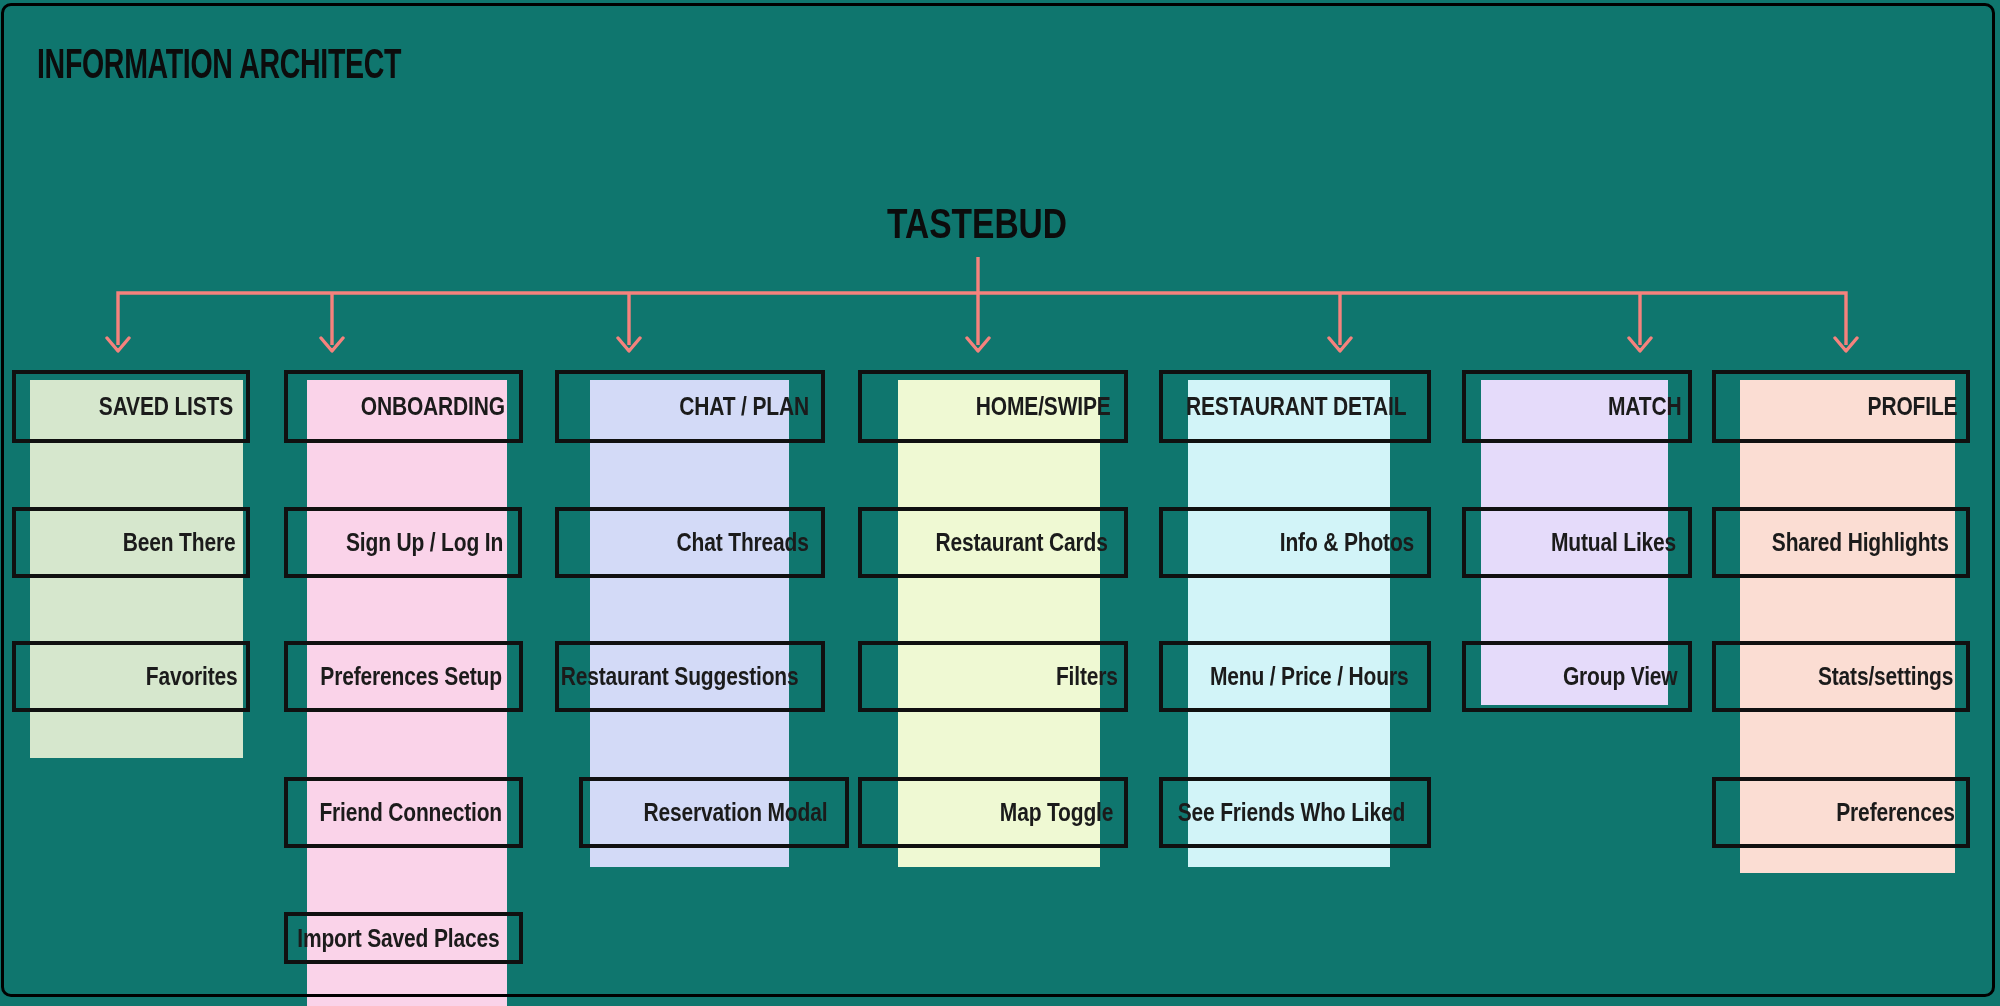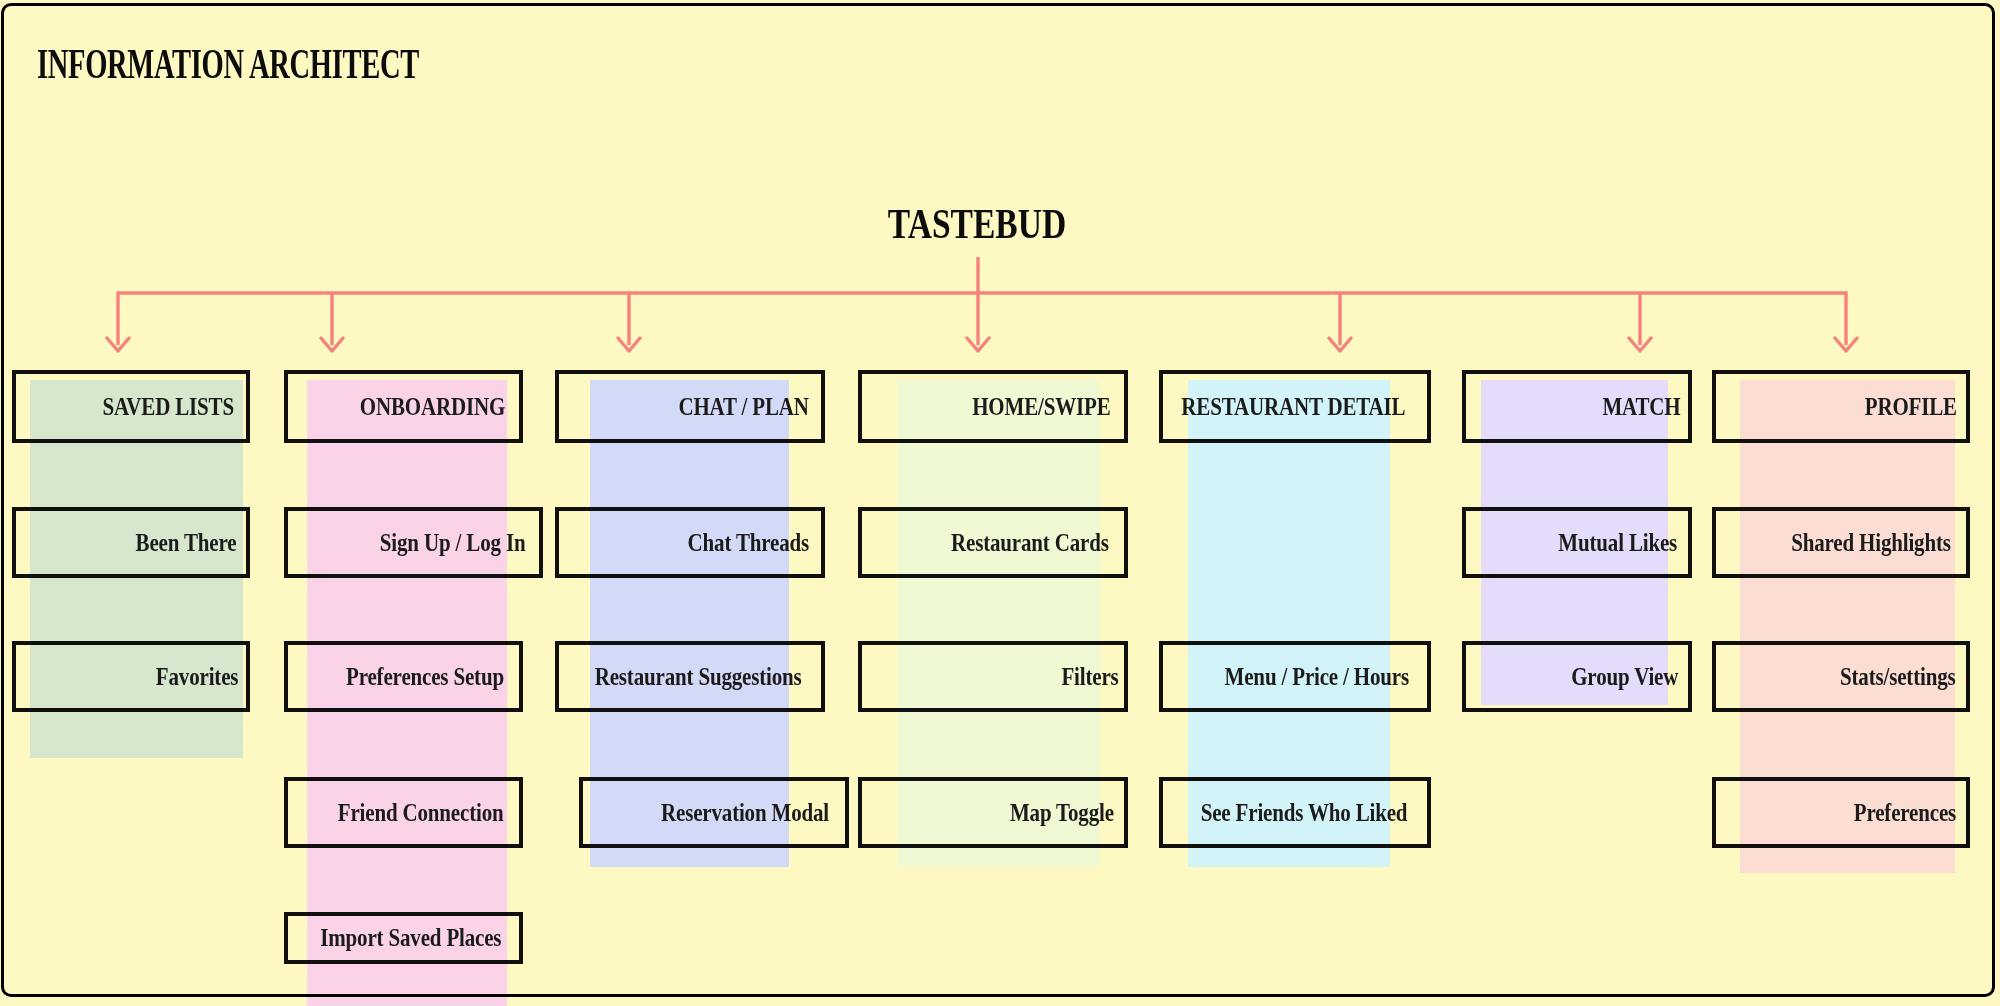--- a/index.html
+++ b/index.html
@@ -1,21 +1,21 @@
 <!DOCTYPE html>
 <html><head>
 <meta charset="utf-8">
 <style>
   html,body{margin:0;padding:0;background:#ffffff;}
   #canvas{
     position:relative;
     width:2000px;height:1006px;
-    background:#fef9c3;
+    background:#0f766e;
     overflow:hidden;
-    font-family:Liberation Serif, serif;
+    font-family:Liberation Sans, sans-serif;
   }
   .frame{
     position:absolute;left:1px;top:3px;width:1994px;height:994px;
     border:3px solid #000000;border-radius:10px;
     z-index:6;pointer-events:none;box-sizing:border-box;
   }
   .page-title{
     position:absolute;left:37px;top:40px;
     font-size:42px;font-weight:700;color:#0c0c0c;
     letter-spacing:-0.5px;white-space:nowrap;
@@ -62,21 +62,21 @@
     <div class="node-box" style="left: 12px; top: 507px; width: 238px; height: 71px;">
       <span class="node-label">Been There</span>
     </div>
     <div class="node-box" style="left: 12px; top: 641px; width: 238px; height: 71px;">
       <span class="node-label">Favorites</span>
     </div>
     <div class="stripe" style="left: 307px; top: 380px; width: 200px; height: 626px; background: rgb(250, 211, 233);"></div>
     <div class="node-box" style="left: 284px; top: 370px; width: 239px; height: 73px;">
       <span class="node-label">ONBOARDING</span>
     </div>
-    <div class="node-box" style="left: 284px; top: 507px; width: 259px; height: 71px;">
+    <div class="node-box" style="left: 284px; top: 507px; width: 238px; height: 71px;">
       <span class="node-label">Sign Up / Log In</span>
     </div>
     <div class="node-box" style="left: 284px; top: 641px; width: 239px; height: 71px;">
       <span class="node-label">Preferences Setup</span>
     </div>
     <div class="node-box" style="left: 284px; top: 777px; width: 239px; height: 71px;">
       <span class="node-label">Friend Connection</span>
     </div>
     <div class="node-box" style="left: 284px; top: 912px; width: 239px; height: 52px; padding-left: 41px;">
       <span class="node-label">Import Saved Places</span>
@@ -104,20 +104,23 @@
     <div class="node-box" style="left: 858px; top: 641px; width: 270px; height: 71px; padding-left: 16px;">
       <span class="node-label">Filters</span>
     </div>
     <div class="node-box" style="left: 858px; top: 777px; width: 270px; height: 71px;">
       <span class="node-label">Map Toggle</span>
     </div>
     <div class="stripe" style="left: 1188px; top: 380px; width: 202px; height: 487px; background: rgb(210, 244, 248);"></div>
     <div class="node-box" style="left: 1159px; top: 370px; width: 272px; height: 73px;">
       <span class="node-label">RESTAURANT DETAIL</span>
     </div>
+    <div class="node-box" style="left: 1159px; top: 507px; width: 272px; height: 71px;">
+      <span class="node-label">Info &amp; Photos</span>
+    </div>
     <div class="node-box" style="left: 1159px; top: 641px; width: 272px; height: 71px;">
       <span class="node-label">Menu / Price / Hours</span>
     </div>
     <div class="node-box" style="left: 1159px; top: 777px; width: 272px; height: 71px;">
       <span class="node-label">See Friends Who Liked</span>
     </div>
     <div class="stripe" style="left: 1481px; top: 380px; width: 187px; height: 325px; background: rgb(229, 219, 250);"></div>
     <div class="node-box" style="left: 1462px; top: 370px; width: 230px; height: 73px;">
       <span class="node-label">MATCH</span>
     </div>

